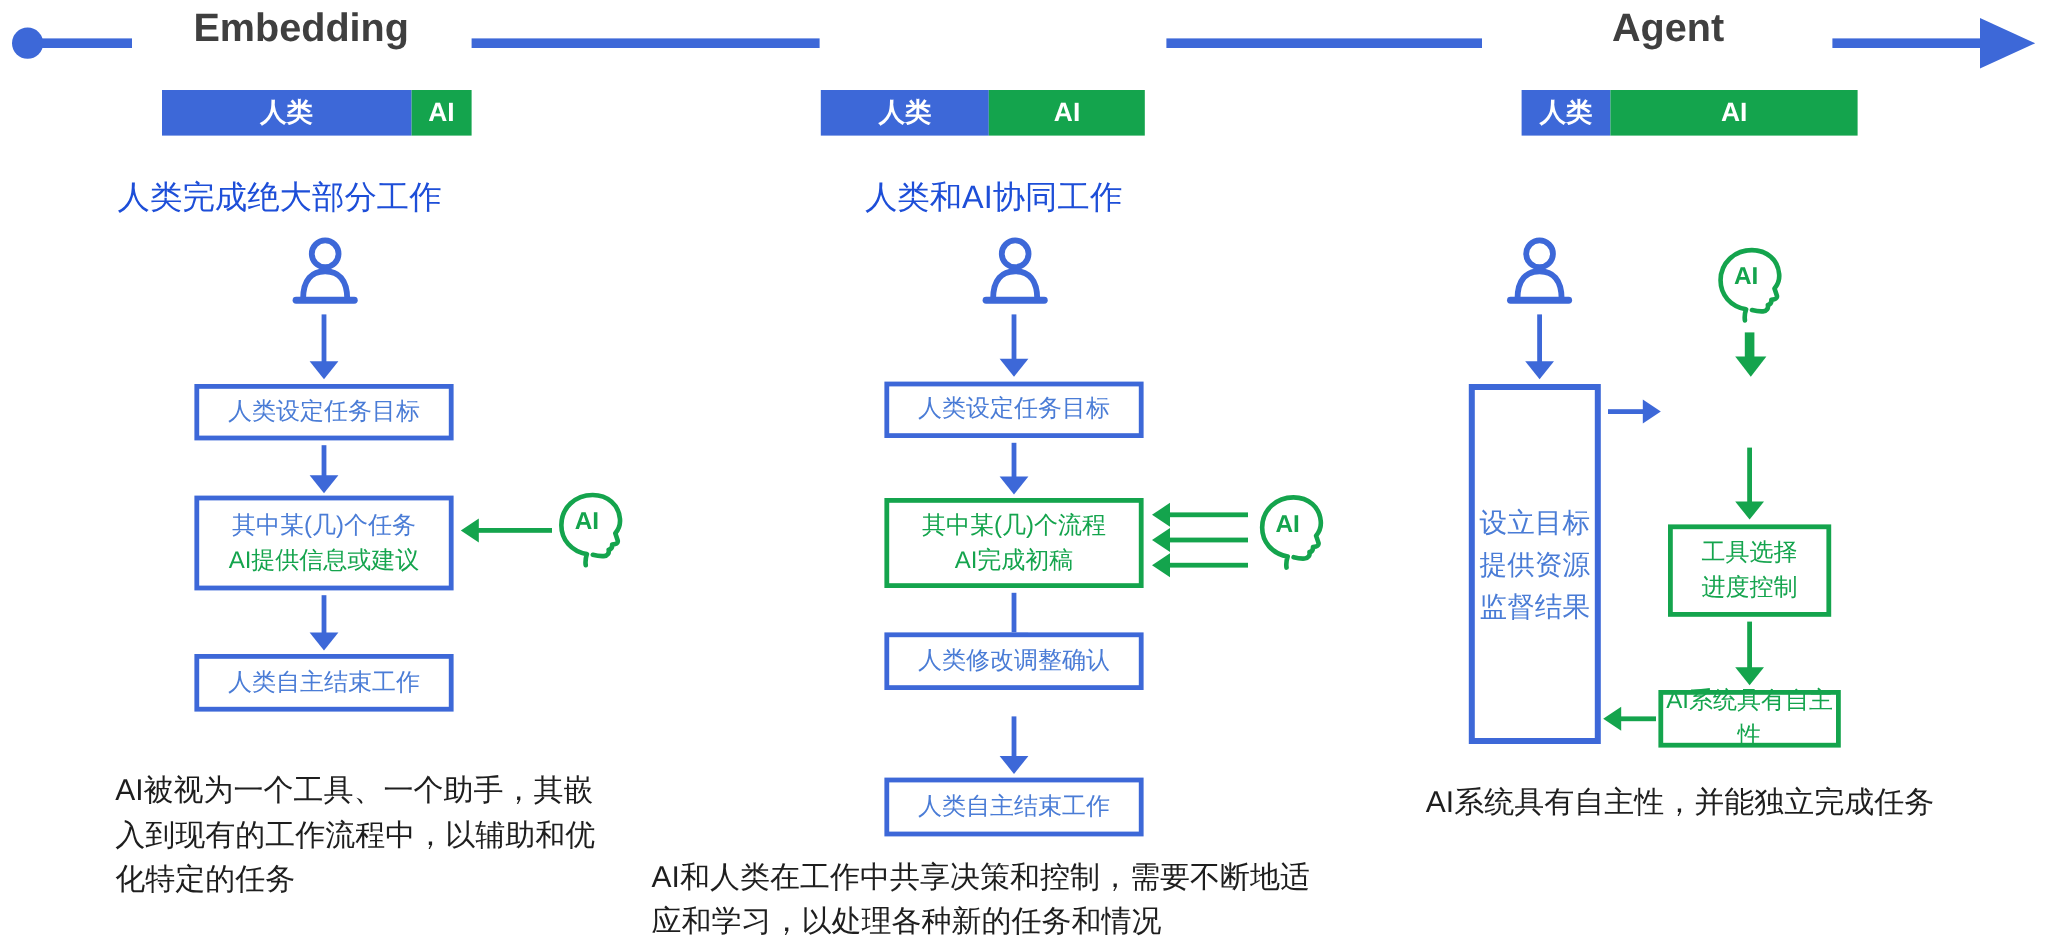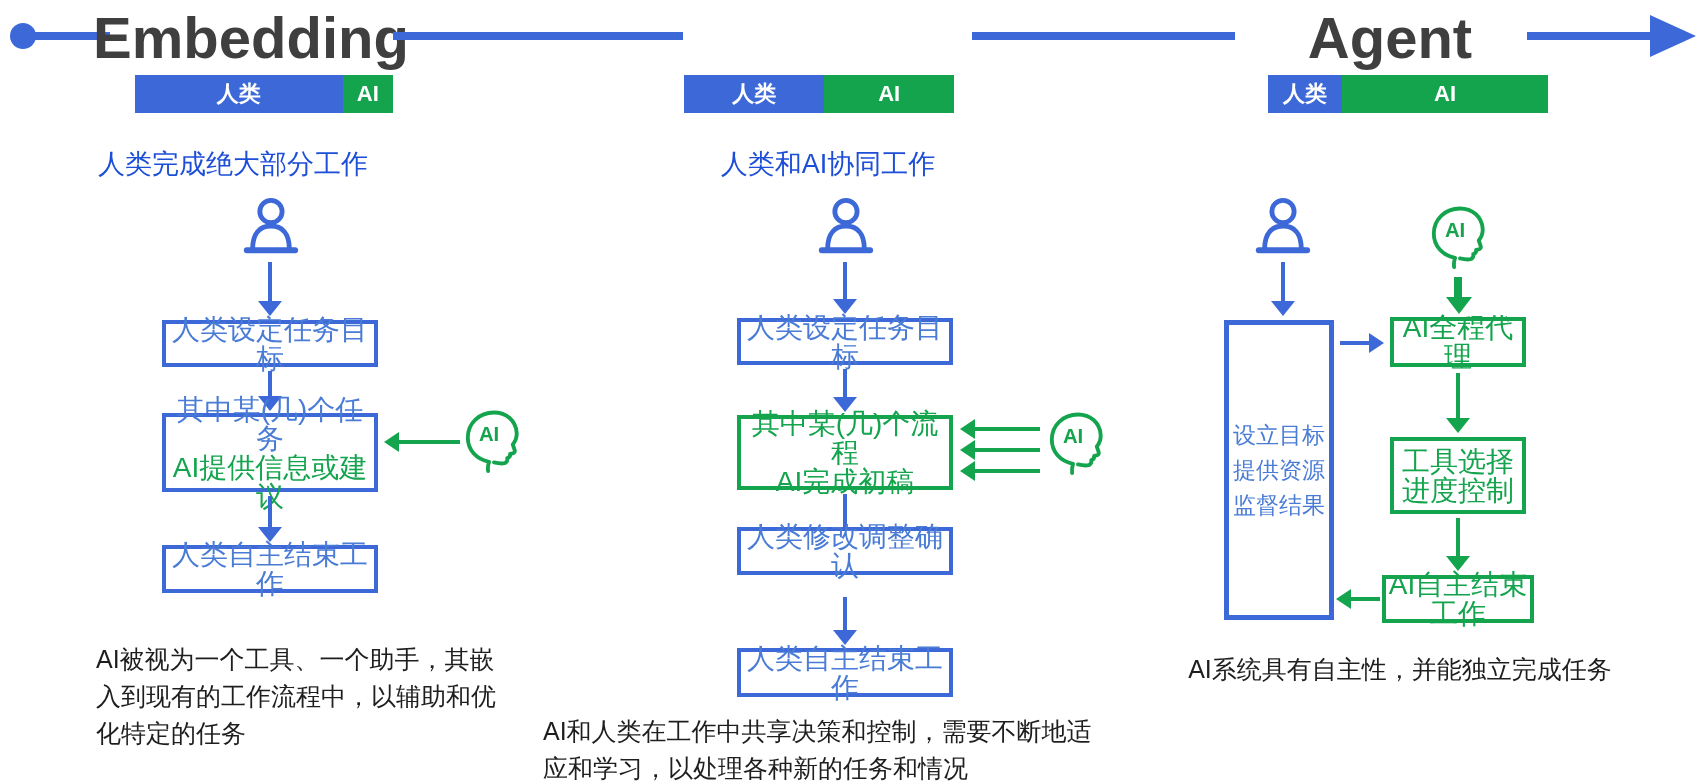--- a/index.html
+++ b/index.html
@@ -11,35 +11,35 @@
   }
   *{margin:0;padding:0;box-sizing:border-box;}
   html,body{background:#fff;}
   body{font-family:"Liberation Sans","DejaVu Sans",sans-serif;}
   .canvas{position:relative;width:1705px;height:784px;background:#fff;overflow:hidden;}
 
   
   .tl-dot{position:absolute;left:10px;top:23px;width:26px;height:26px;border-radius:50%;background:var(--blue);}
   .tl-seg{position:absolute;top:32px;height:8px;background:var(--blue);}
   .tl-head{position:absolute;top:15px;width:0;height:0;border-top:21px solid transparent;border-bottom:21px solid transparent;border-left:46px solid var(--blue);}
-  .stage-title{position:absolute;top:4px;transform:translateX(-50%);font-size:58px;font-weight:700;color:var(--title-gray);white-space:nowrap;}
+  .stage-title{position:absolute;top:4px;transform:translateX(-50%);font-size:33px;font-weight:700;color:var(--title-gray);white-space:nowrap;}
 
   
   .ratio-bar{position:absolute;top:75px;height:38px;display:flex;}
   .ratio-bar .seg{display:flex;align-items:center;justify-content:center;color:#fff;font-size:22px;font-weight:700;}
   .seg.human{background:var(--blue);}
   .seg.ai{background:var(--green);}
   .w80{width:80.5%;} .w20{width:19.5%;}
   .w52{width:52%;}  .w48{width:48%;}
   .w26{width:26.5%;} .w74{width:73.5%;}
 
   .subtitle{position:absolute;top:146px;transform:translateX(-50%);font-size:27px;color:#1d4ed8;white-space:nowrap;}
 
   
-  .fbox{position:absolute;background:#fff;border:4px solid var(--blue);display:flex;flex-direction:column;align-items:center;justify-content:center;text-align:center;font-size:28px;color:var(--blue-text);line-height:29px;white-space:pre-line;}
+  .fbox{position:absolute;background:#fff;border:4px solid var(--blue);display:flex;flex-direction:column;align-items:center;justify-content:center;text-align:center;font-size:20px;color:var(--blue-text);line-height:29px;white-space:pre-line;}
   .fbox.green-border{border-color:var(--green);}
   .fbox .g-line{color:var(--green);}
   .tall-box{position:absolute;background:#fff;border:5px solid var(--blue);display:flex;align-items:center;justify-content:center;text-align:center;font-size:23px;line-height:35px;color:var(--blue-text);white-space:pre-line;}
 
   
   .varrow{position:absolute;width:24px;}
   .varrow .stem{position:absolute;left:10px;top:0;bottom:14px;width:4px;background:var(--blue);}
   .varrow .tri{position:absolute;left:0;bottom:0;width:0;height:0;border-left:12px solid transparent;border-right:12px solid transparent;border-top:15px solid var(--blue);}
   .varrow.green .stem{background:var(--green);}
   .varrow.green .tri{border-top-color:var(--green);}
@@ -203,37 +203,34 @@
   <div class="icon-wrap" style="left:1428px;top:204px;">
     <svg width="58" height="66" viewBox="0 0 60 68">
       <path d="M27 65 C26.5 61.5 27 58.5 28 55.5 C14.5 53 6 43 6 30.5 C6 15.5 18 4.5 33 4.5 C46 4.5 55.5 13 56.5 25 C57 30 55.5 34 52.5 37.5 L54.5 43.5 C55 45 54 46.5 52.5 46.8 L49.8 47.3 C50 49.5 49 51.2 46.8 51.7 C47.4 54.6 45.8 57 42.6 57.2 C39.4 57.4 36.2 56.9 33.1 56.1" fill="none" stroke="#14A44D" stroke-width="4" stroke-linecap="round" stroke-linejoin="round"></path>
       <text x="28" y="34" text-anchor="middle" font-size="21" font-weight="bold" fill="#14A44D">AI</text>
     </svg>
   </div>
   <div class="varrow green thick" style="left:1446px;top:277px;height:37px;">
       <span class="stem"></span>
       <span class="tri"></span>
     </div>
-  <div class="fbox green-border" style="left:1390px;top:317px;width:136px;height:50px;">
-    <span class="g-line">AI全程代理</span>
-  </div>
   <div class="varrow green" style="left:1446px;top:373px;height:60px;">
       <span class="stem"></span>
       <span class="tri"></span>
     </div>
   <div class="fbox green-border" style="left:1390px;top:437px;width:136px;height:77px;white-space:pre-line;">
     <span class="g-line" style="white-space:pre-line;">工具选择
 进度控制</span>
   </div>
   <div class="varrow green" style="left:1446px;top:518px;height:53px;">
       <span class="stem"></span>
       <span class="tri"></span>
     </div>
   <div class="fbox green-border" style="left:1382px;top:575px;width:152px;height:48px;">
-    <span class="g-line">AI自主结束工作</span>
+    <span class="g-line">AI系统具有自主性</span>
   </div>
   <div class="harrow left" style="left:1336px;top:589px;width:44px;">
       <span class="tri"></span>
       <span class="stem"></span>
     </div>
 
   <div class="caption centered" style="left:1400px;top:651px;white-space:nowrap;">AI系统具有自主性，并能独立完成任务</div>
 
 </div>
 

